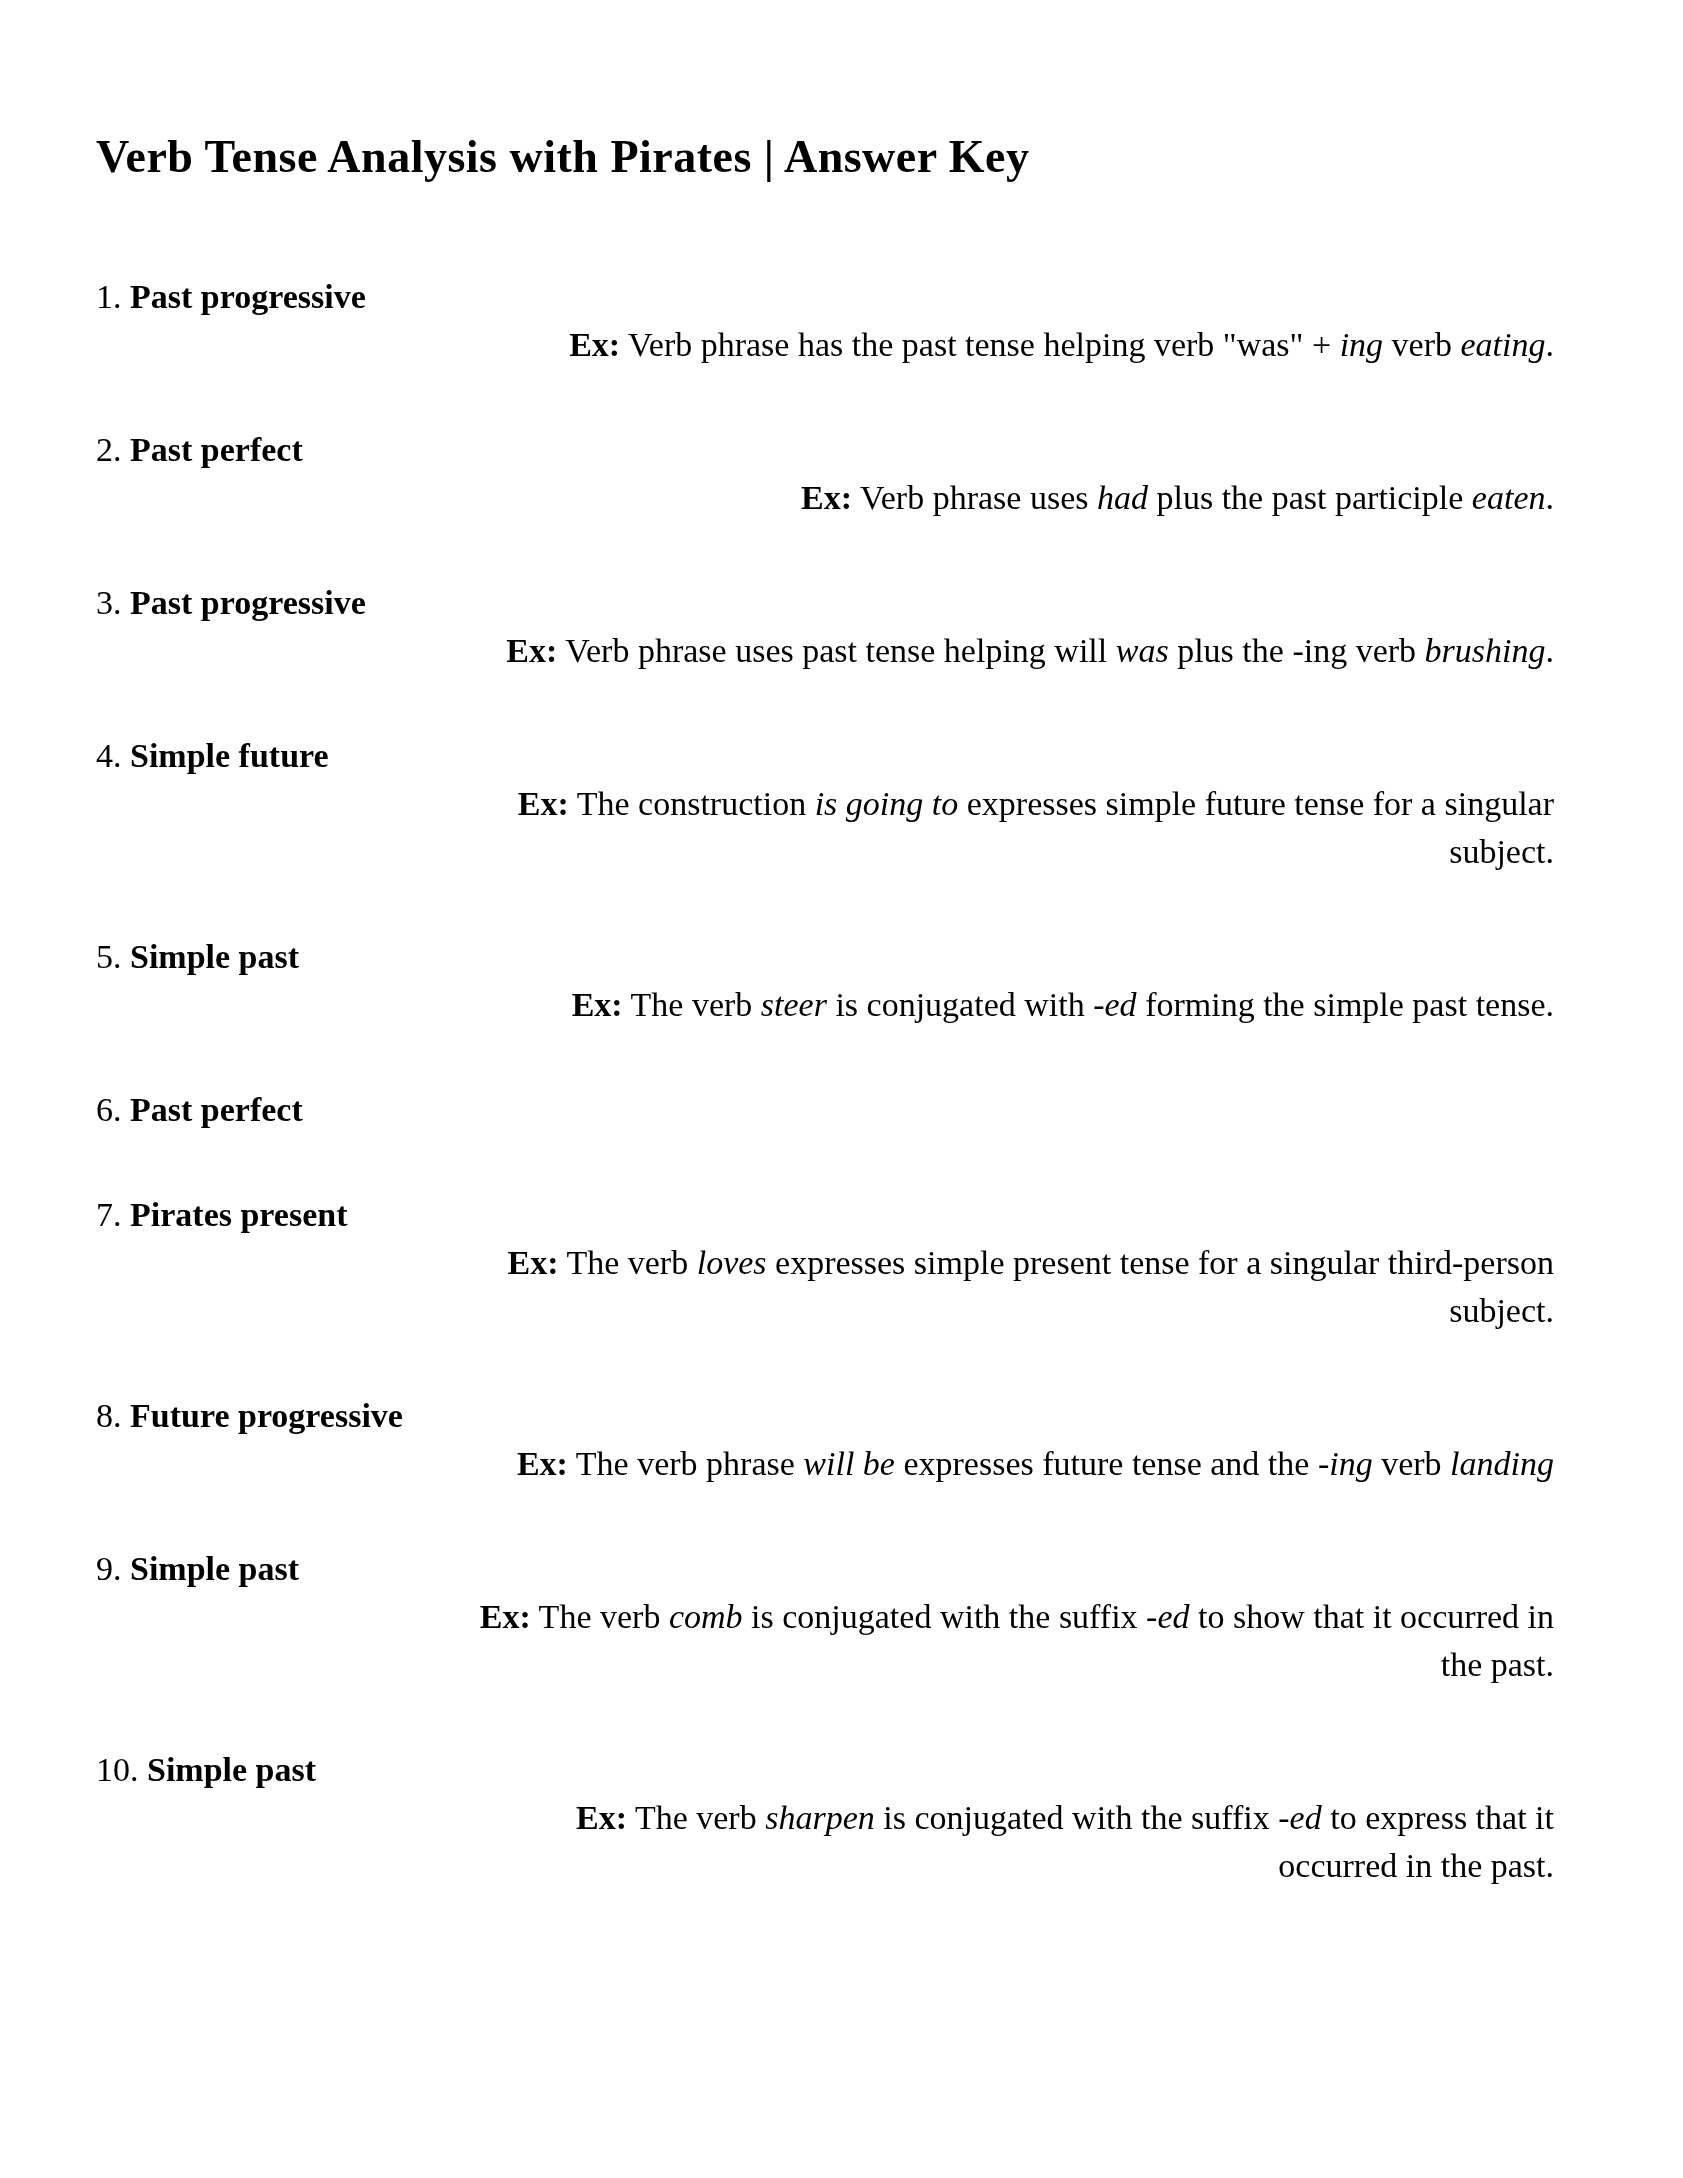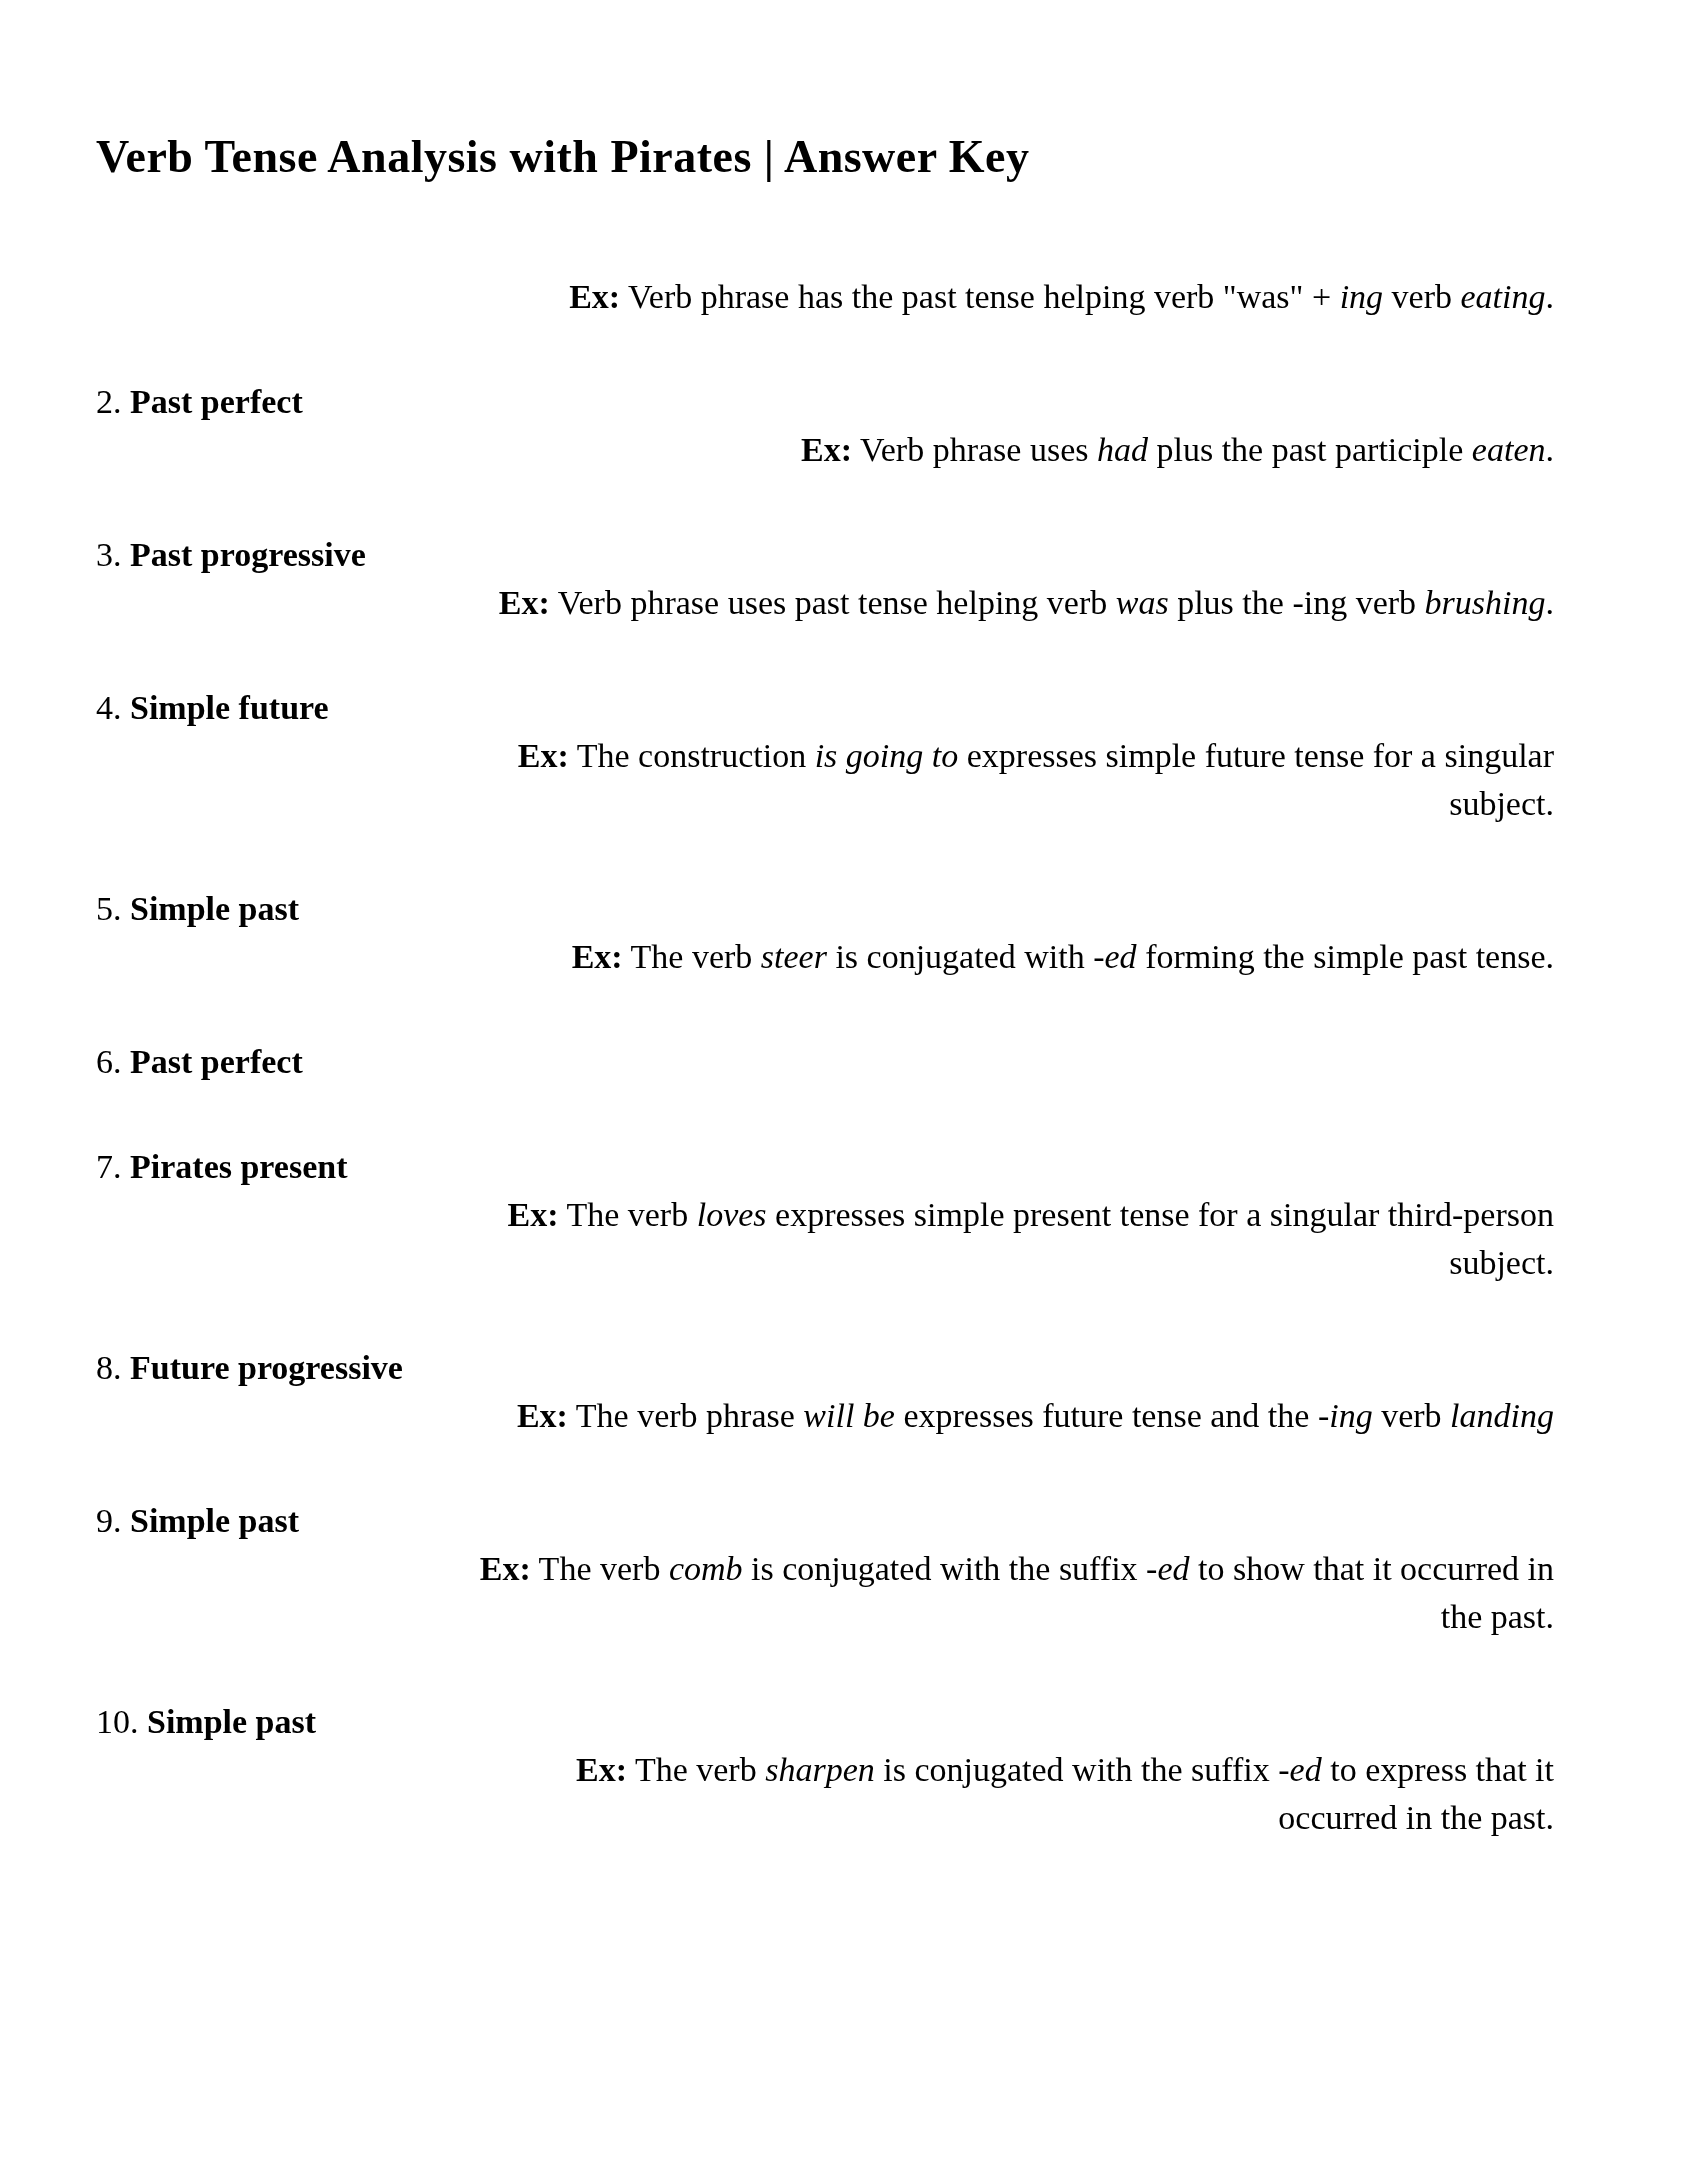--- a/index.html
+++ b/index.html
@@ -57,29 +57,30 @@
   .run-n { font-weight: normal; font-style: normal; }
 </style>
 </head>
 <body>
 
 <div class="page">
   <h1 class="doc-title">Verb Tense Analysis with Pirates | Answer Key</h1>
 
   <div class="answer-list">
       <div class="answer-item">
+        <p class="item-heading"><span class="item-number">1. </span><span class="item-tense">Past progressive</span></p>
         <p class="item-example"><span class="run-b">Ex:</span><span class="run-n"> Verb phrase has the past tense helping verb "was" + </span><span class="run-i">ing</span><span class="run-n"> verb </span><span class="run-i">eating</span><span class="run-n">.</span></p>
       </div>
       <div class="answer-item">
         <p class="item-heading"><span class="item-number">2. </span><span class="item-tense">Past perfect</span></p>
         <p class="item-example"><span class="run-b">Ex:</span><span class="run-n"> Verb phrase uses </span><span class="run-i">had</span><span class="run-n"> plus the past participle </span><span class="run-i">eaten</span><span class="run-n">.</span></p>
       </div>
       <div class="answer-item">
         <p class="item-heading"><span class="item-number">3. </span><span class="item-tense">Past progressive</span></p>
-        <p class="item-example"><span class="run-b">Ex:</span><span class="run-n"> Verb phrase uses past tense helping verb </span><span class="run-i">was</span><span class="run-n"> plus the -ing verb </span><span class="run-i">brushing</span><span class="run-n">.</span></p>
+        <p class="item-example"><span class="run-b">Ex:</span><span class="run-n"> Verb phrase uses past tense helping will </span><span class="run-i">was</span><span class="run-n"> plus the -ing verb </span><span class="run-i">brushing</span><span class="run-n">.</span></p>
       </div>
       <div class="answer-item">
         <p class="item-heading"><span class="item-number">4. </span><span class="item-tense">Simple future</span></p>
         <p class="item-example"><span class="run-b">Ex:</span><span class="run-n"> The construction </span><span class="run-i">is going to</span><span class="run-n"> expresses simple future tense for a singular</span><br><span class="run-n">subject.</span></p>
       </div>
       <div class="answer-item">
         <p class="item-heading"><span class="item-number">5. </span><span class="item-tense">Simple past</span></p>
         <p class="item-example"><span class="run-b">Ex:</span><span class="run-n"> The verb </span><span class="run-i">steer</span><span class="run-n"> is conjugated with -</span><span class="run-i">ed</span><span class="run-n"> forming the simple past tense.</span></p>
       </div>
       <div class="answer-item">

